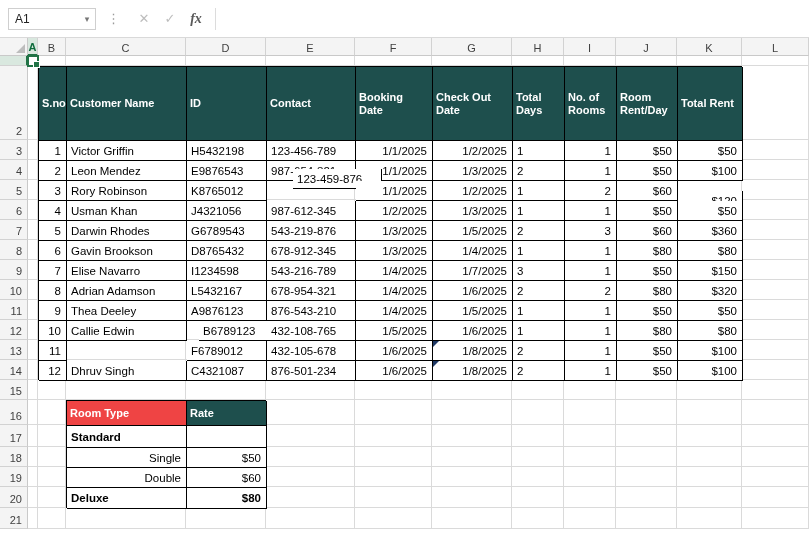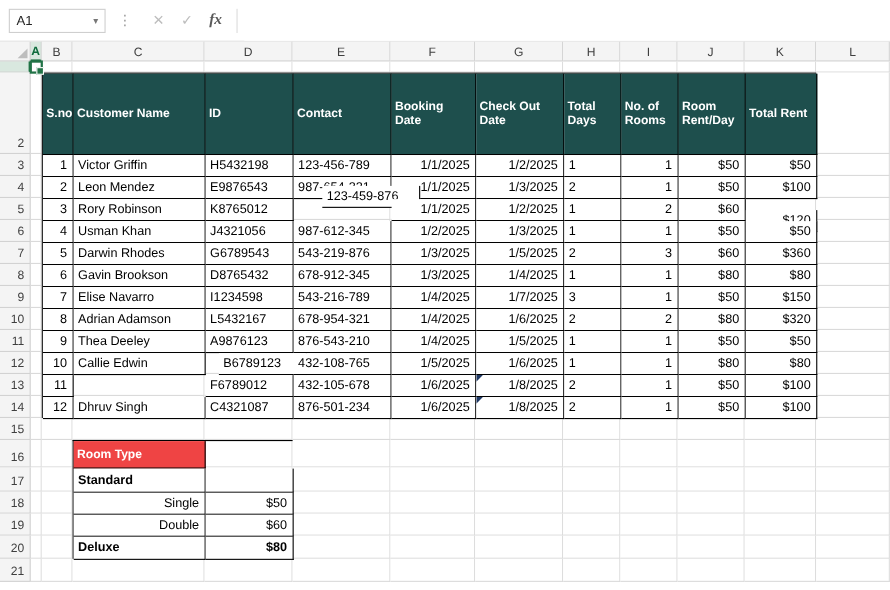--- a/index.html
+++ b/index.html
@@ -478,20 +478,21 @@
         <div class="mtd left" style="left: 228px; top: 294px; width: 89px; height: 20px;">876-501-234</div>
         <div class="mtd right" style="left: 317px; top: 294px; width: 77px; height: 20px;">1/6/2025</div>
         <div class="mtd right" style="left: 394px; top: 294px; width: 80px; height: 20px;">1/8/2025<span class="flag" style="border-top-color: rgb(31, 56, 100);"></span></div>
         <div class="mtd left" style="left: 474px; top: 294px; width: 52px; height: 20px;">2</div>
         <div class="mtd right" style="left: 526px; top: 294px; width: 52px; height: 20px;">1</div>
         <div class="mtd right" style="left: 578px; top: 294px; width: 61px; height: 20px;">$50</div>
         <div class="mtd right" style="left: 639px; top: 294px; width: 65px; height: 20px;">$100</div>
       </div>
       <div class="tablebox" style="left: 66px; top: 362px; width: 200px; height: 108px;">
         <div class="mth" style="left: 0px; top: 0px; width: 120px; height: 25px; background: #ef4444; color: rgb(255, 255, 255);">Room Type</div>
+        <div class="mth" style="left: 120px; top: 0px; width: 80px; height: 25px; background: rgb(30, 79, 77); color: rgb(255, 255, 255);">Rate</div>
         <div class="rtd left bold" style="left: 0px; top: 25px; width: 120px; height: 22px;">Standard</div>
         <div class="rtd right bold" style="left: 120px; top: 25px; width: 80px; height: 22px;"></div>
         <div class="rtd right" style="left: 0px; top: 47px; width: 120px; height: 20px;">Single</div>
         <div class="rtd right" style="left: 120px; top: 47px; width: 80px; height: 20px;">$50</div>
         <div class="rtd right" style="left: 0px; top: 67px; width: 120px; height: 20px;">Double</div>
         <div class="rtd right" style="left: 120px; top: 67px; width: 80px; height: 20px;">$60</div>
         <div class="rtd left bold" style="left: 0px; top: 87px; width: 120px; height: 21px;">Deluxe</div>
         <div class="rtd right bold" style="left: 120px; top: 87px; width: 80px; height: 21px;">$80</div>
       </div>
       <div class="selection" style="left: 27px; top: 17px; width: 12px; height: 12px;"></div>

